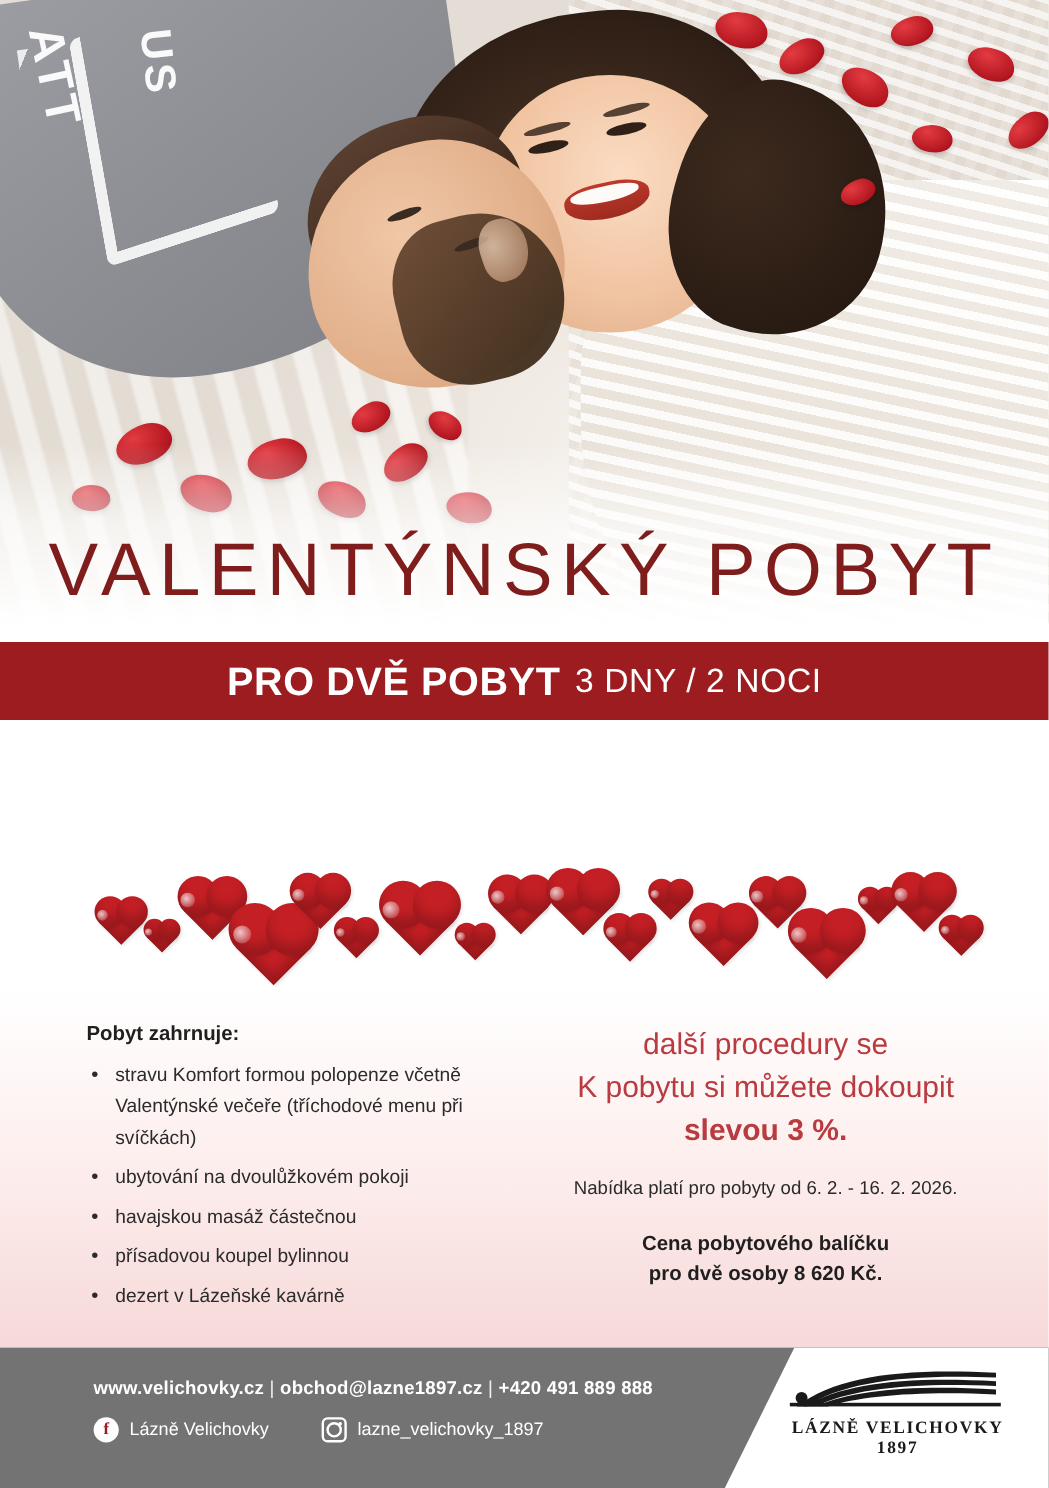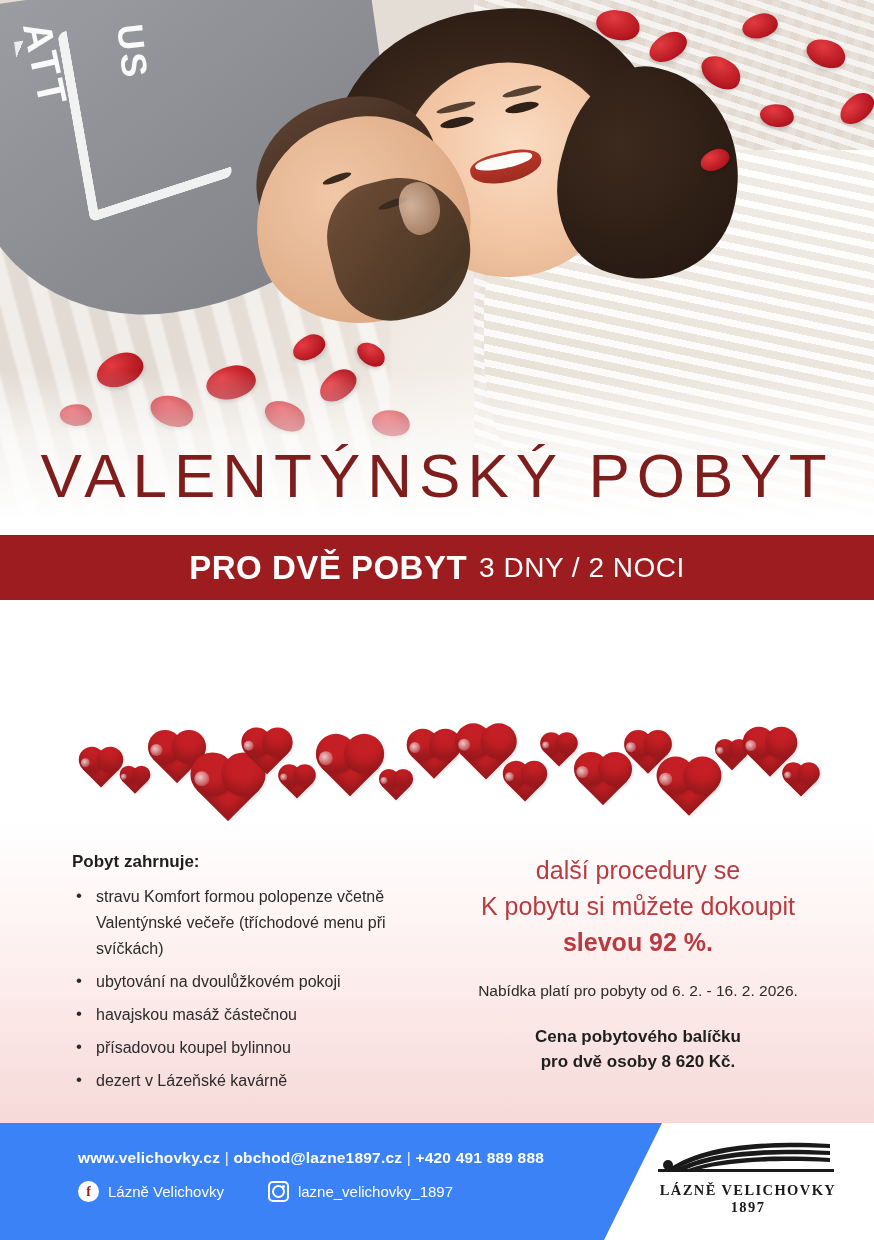--- a/index.html
+++ b/index.html
@@ -386,21 +386,21 @@
     font-weight: bold;
     color: #1f1f1f;
     line-height: 25px;
   }
 
   
   .footer {
     position: absolute;
     left: 0; bottom: 0;
     width: 874px; height: 117px;
-    background: #3b82f6;
+    background: #737373;
   }
   .footer-diag {
     position: absolute;
     right: 0; top: 0;
     width: 270px; height: 117px;
     background: #ffffff;
     clip-path: polygon(58px 0, 270px 0, 270px 117px, 0 117px);
   }
   .footer-left {
     position: absolute;
@@ -605,21 +605,21 @@
       <li>havajskou masáž částečnou</li>
       <li>přísadovou koupel bylinnou</li>
       <li>dezert v Lázeňské kavárně</li>
     </ul>
   </div>
 
   <div class="right-col">
     <div class="promo">
       <div>další procedury se</div>
       <div>K pobytu si můžete dokoupit</div>
-      <div><b>slevou 92 %.</b></div>
+      <div><b>slevou 3 %.</b></div>
     </div>
     <div class="validity">Nabídka platí pro pobyty od 6. 2. - 16. 2. 2026.</div>
     <div class="price">
       <div>Cena pobytového balíčku</div>
       <div>pro dvě osoby 8 620 Kč.</div>
     </div>
   </div>
 
   <div class="footer">
     <div class="footer-diag"></div>

